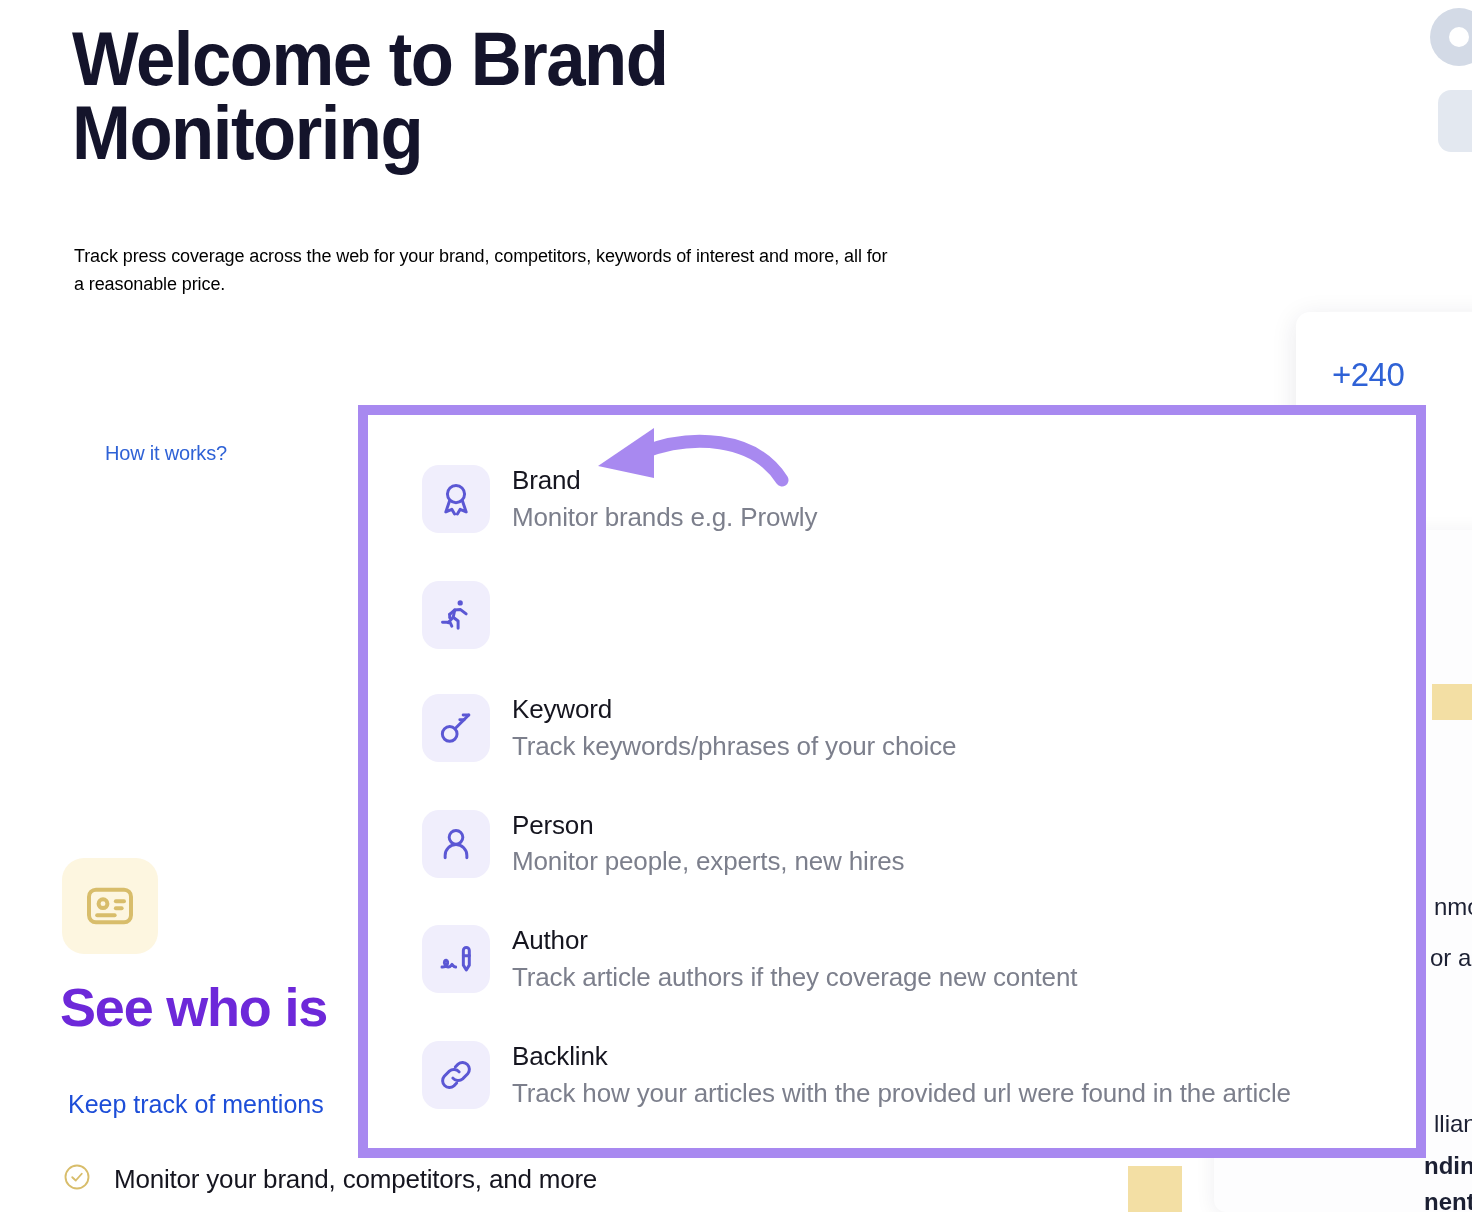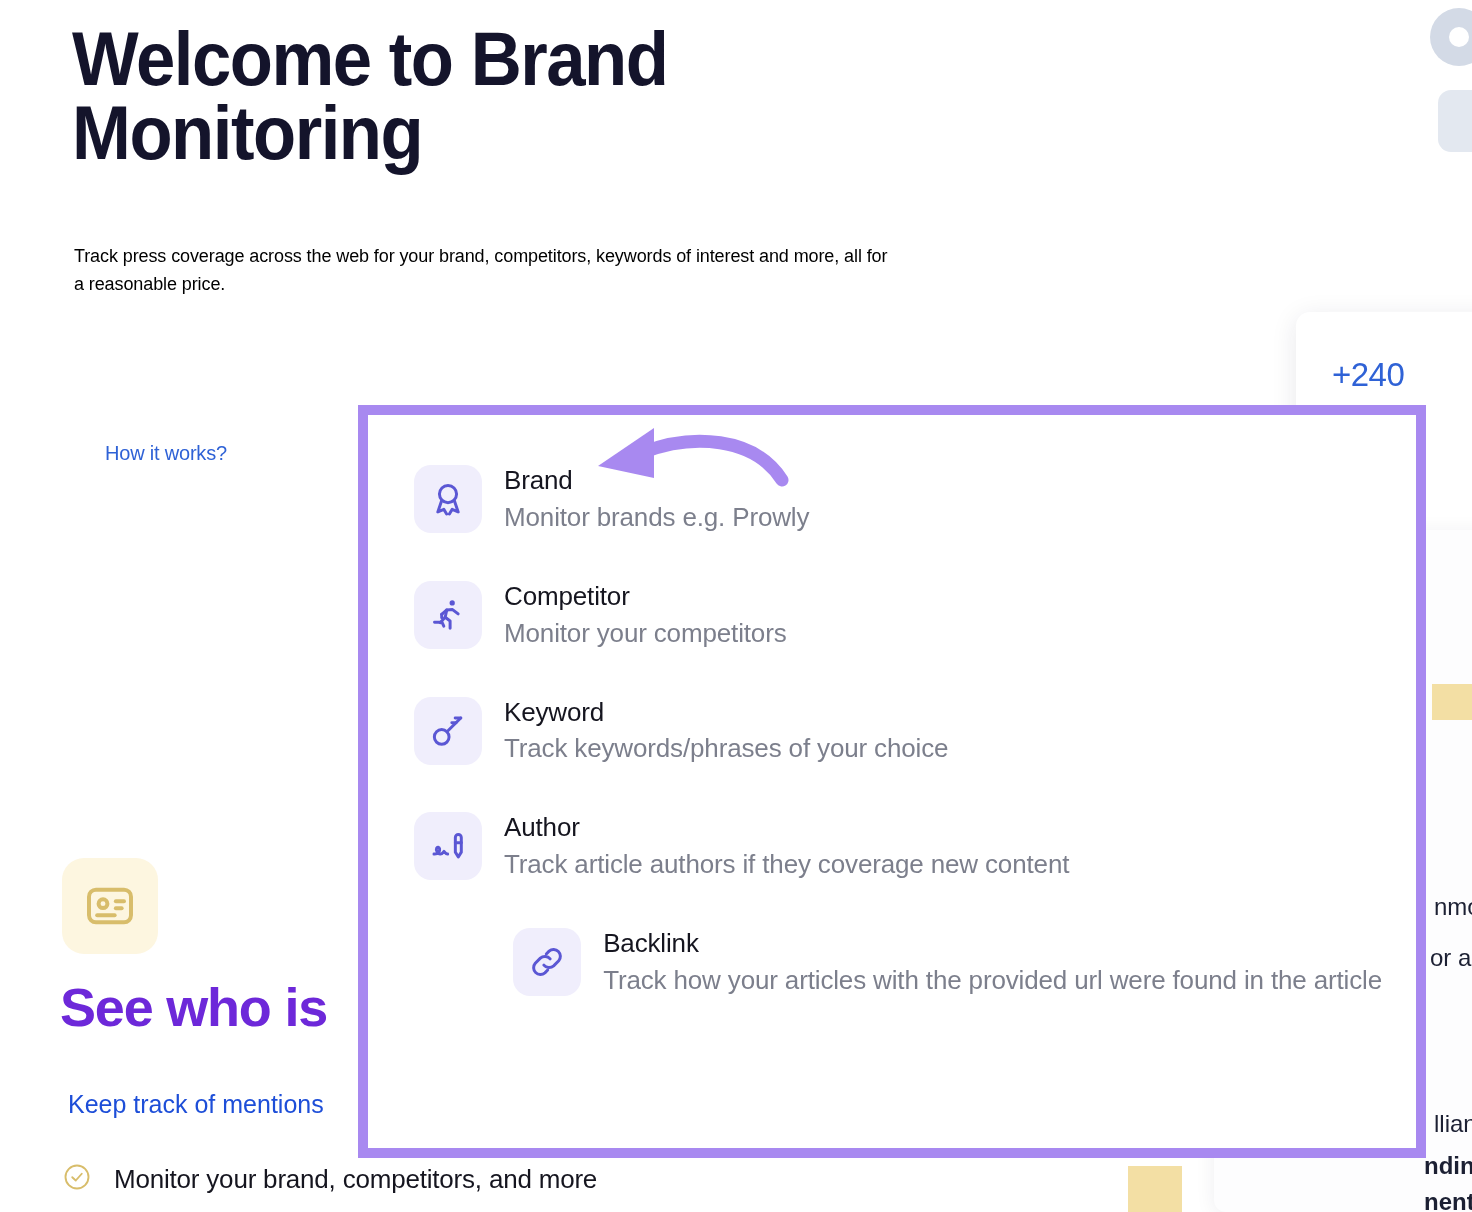--- a/index.html
+++ b/index.html
@@ -205,32 +205,32 @@
     height: 753px;
     border: 10px solid #a889f0;
     background: #ffffff;
   }
 
   .menu-list {
     position: absolute;
     left: 0;
     top: 0;
     width: 100%;
-    padding: 32px 0 0 4px;
+    padding: 32px 0 0 12px;
   }
 
   .menu-item {
     display: flex;
     align-items: flex-start;
     gap: 22px;
     padding: 0 34px 0 42px;
     margin-bottom: 27px;
     cursor: pointer;
   }
-  .menu-item:last-child { margin-bottom: 2px; justify-content: flex-end; }
+  .menu-item:last-child { margin-bottom: 2px; }
 
   .menu-icon {
     flex: 0 0 auto;
     width: 68px;
     height: 68px;
     border-radius: 17px;
     background: #f0eefc;
     display: flex;
     align-items: center;
     justify-content: center;
@@ -331,42 +331,50 @@
           <div class="menu-icon">
             <svg width="42" height="42" viewBox="0 0 24 24" fill="none" stroke="#5b57d4" stroke-width="1.7" stroke-linecap="round" stroke-linejoin="round">
               <circle cx="14.4" cy="5.1" r="1.5" fill="#5b57d4" stroke="none"></circle>
               <path d="M8.4 11.6 L11.3 9.1 L14.6 8.9 L17.8 11.4"></path>
               <path d="M11.3 9.1 L10.4 13.3 L13.2 15.4 L13.2 19.6"></path>
               <path d="M10.4 13.3 L7.5 16.4"></path>
               <path d="M4.3 16.2 L8.6 16.2 L9.6 18.4"></path>
               <path d="M8.4 11.6 L8.4 13.6"></path>
             </svg>
           </div>
-          <div class="menu-text">
-            <div class="menu-label">Competitor</div>
-            <div class="menu-desc">Monitor your competitors</div>
-          </div>
         </div>
         <div class="menu-item">
           <div class="menu-icon">
             <svg width="42" height="42" viewBox="0 0 24 24" fill="none" stroke="#5b57d4" stroke-width="1.7" stroke-linecap="round" stroke-linejoin="round">
               <circle cx="8.4" cy="15.4" r="4.2"></circle>
               <line x1="11.4" y1="12.4" x2="19.3" y2="4.6"></line>
               <line x1="19.3" y1="4.6" x2="16.1" y2="4.6"></line>
               <line x1="16.6" y1="7.3" x2="14.2" y2="7.3"></line>
             </svg>
           </div>
           <div class="menu-text">
             <div class="menu-label">Keyword</div>
             <div class="menu-desc">Track keywords/phrases of your choice</div>
           </div>
         </div>
         <div class="menu-item">
           <div class="menu-icon">
             <svg width="42" height="42" viewBox="0 0 24 24" fill="none" stroke="#5b57d4" stroke-width="1.7" stroke-linecap="round" stroke-linejoin="round">
+              <circle cx="12" cy="8.2" r="3.9"></circle>
+              <path d="M5.8 19.8 v-1.3 a6.2 6.2 0 0 1 12.4 0 v1.3"></path>
+            </svg>
+          </div>
+          <div class="menu-text">
+            <div class="menu-label">Person</div>
+            <div class="menu-desc">Monitor people, experts, new hires</div>
+          </div>
+        </div>
+        <div class="menu-item">
+          <div class="menu-icon">
+            <svg width="42" height="42" viewBox="0 0 24 24" fill="none" stroke="#5b57d4" stroke-width="1.7" stroke-linecap="round" stroke-linejoin="round">
               <path d="M4 16.6 c2.4 0.2 3.5-1.6 3.2-3 -0.2-1-1.3-1.2-1.7-0.4 -0.6 1.3 0.6 3.2 2 3.4 1.1 0.2 1.6-0.8 2.2-1.5 0.6 0.8 1.2 1.6 2.1 1.5"></path>
               <path d="M16.2 15.5 V7.1 a1.7 1.7 0 0 1 3.4 0 v8.4 l-1.7 2.8 -1.7-2.8 z"></path>
               <line x1="16.2" y1="10.1" x2="19.6" y2="10.1"></line>
             </svg>
           </div>
           <div class="menu-text">
             <div class="menu-label">Author</div>
             <div class="menu-desc">Track article authors if they coverage new content</div>
           </div>
         </div>

